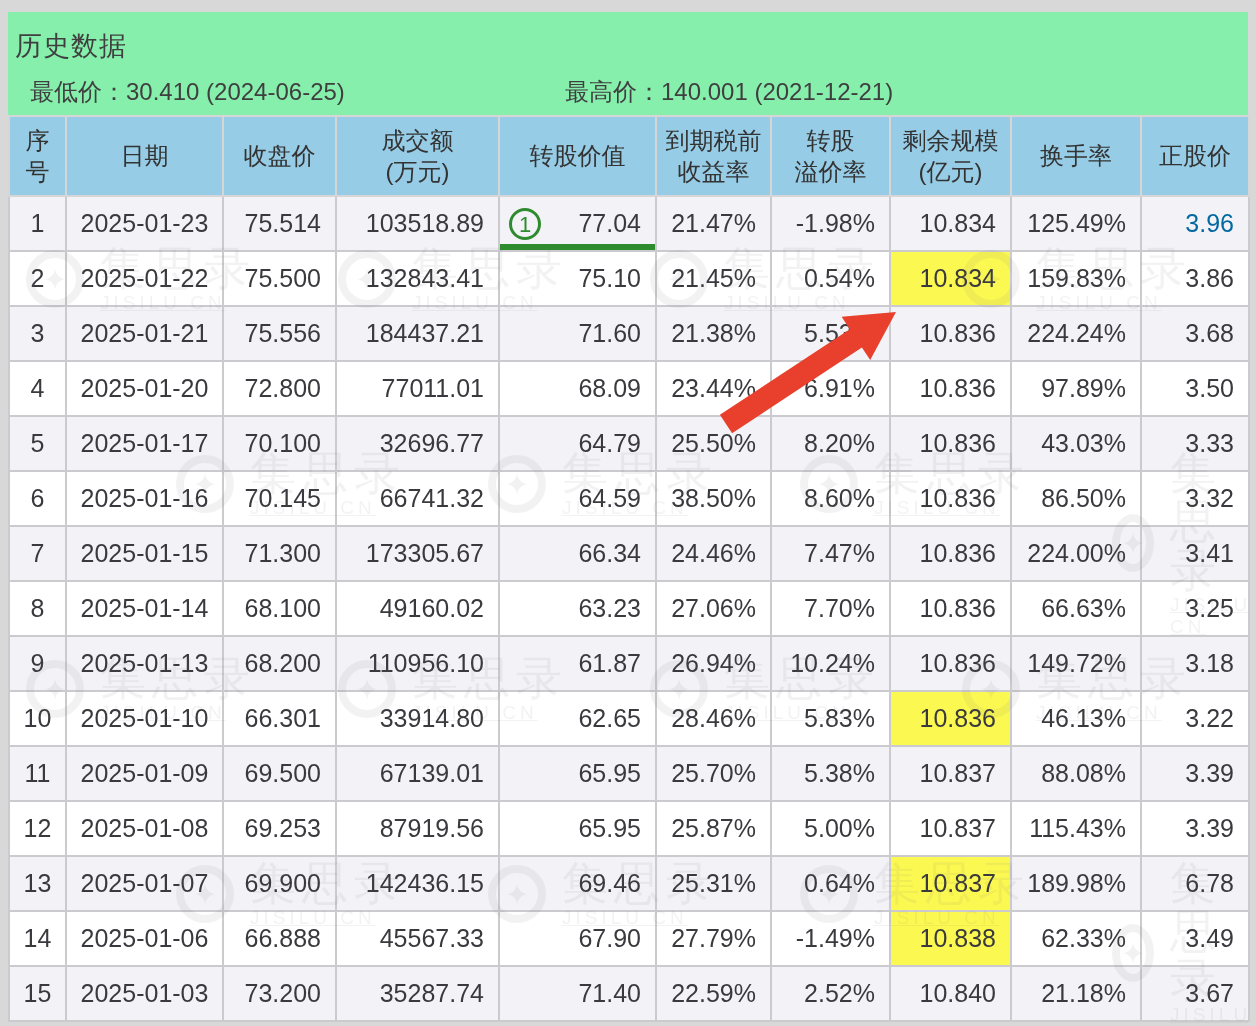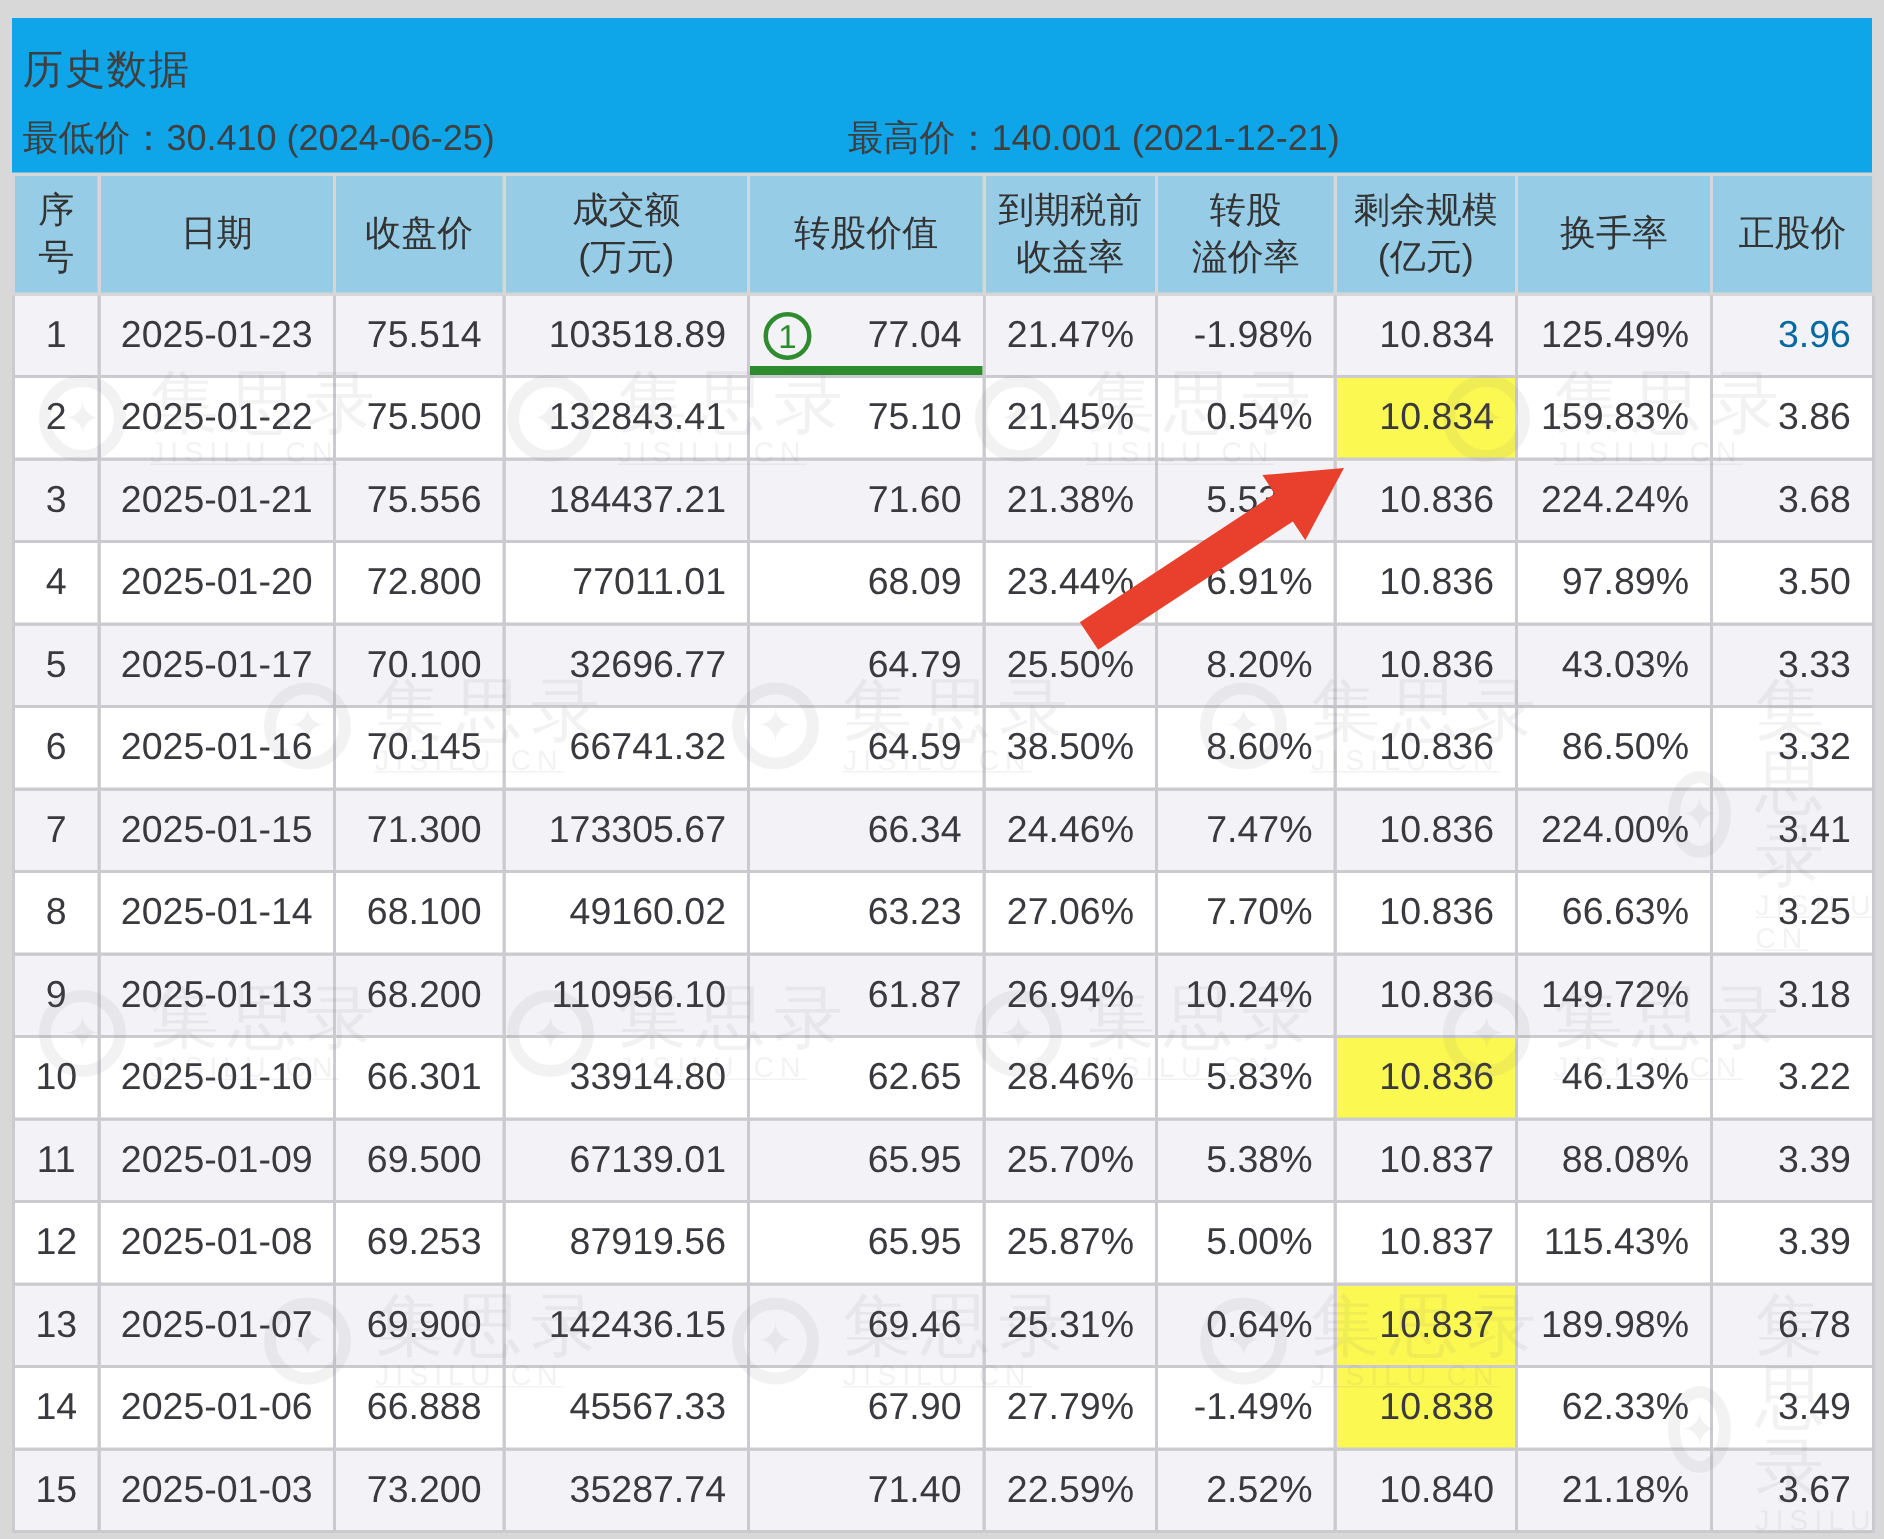--- a/index.html
+++ b/index.html
@@ -6,24 +6,24 @@
   html,body { width:1256px; height:1026px; overflow:hidden; }
   body {
     background:#d8d8d8;
     font-family:"Liberation Sans","DejaVu Sans",sans-serif;
     color:#3a3a3e;
     position:relative;
   }
   .stage { position:absolute; left:8px; top:12px; width:1240px; height:1014px; }
 
   
-  .band { background:#0ea5e9; width:1240px; height:103px; position:relative; }
+  .band { background:#86efac; width:1240px; height:103px; position:relative; }
   .page-title { position:absolute; left:7px; top:16px; font-size:27px; font-weight:500; color:#3f3f3f; letter-spacing:1px; }
   .info-line { position:absolute; top:64px; left:0; width:100%; font-size:24px; color:#3f3f3f; }
-  .info-min { position:absolute; left:7px; white-space:nowrap;text-align:center; }
+  .info-min { position:absolute; left:22px; white-space:nowrap;text-align:center; }
   .info-max { position:absolute; left:557px; white-space:nowrap; }
 
   
   table { border-collapse:collapse; table-layout:fixed; width:1240px; }
   th, td { border:2px solid #cbcbcf; overflow:hidden; white-space:nowrap; }
   th {
     background:#97cce6; border-color:#d6d6d6; height:80px;
     font-size:24px; font-weight:400; color:#333; text-align:center; line-height:1.3;
     vertical-align:middle;
   }

